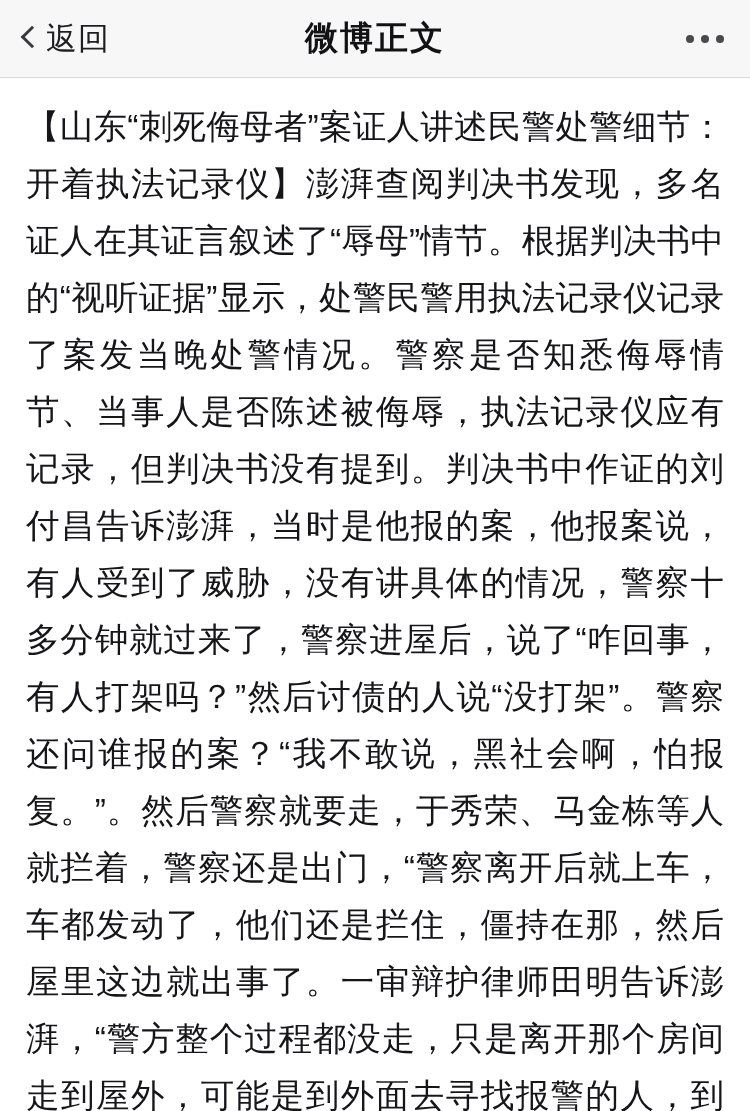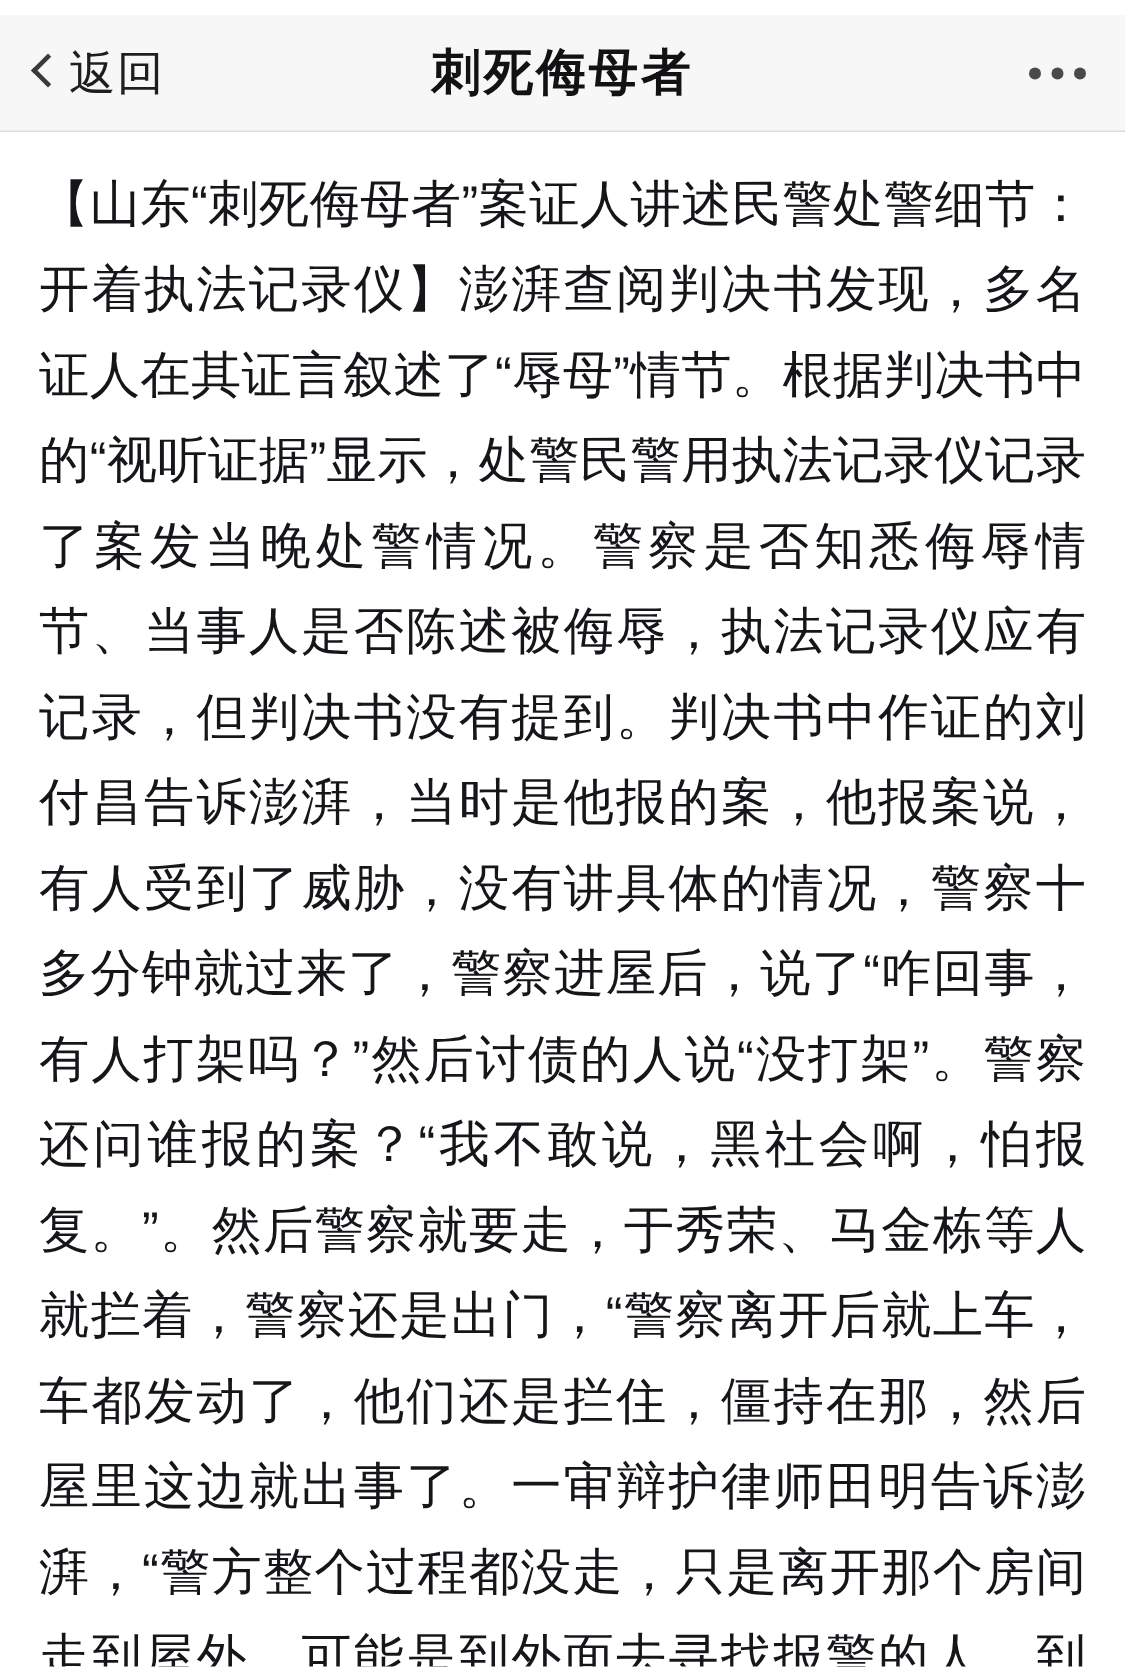--- a/index.html
+++ b/index.html
@@ -27,21 +27,20 @@
     height: 78px;
     min-height: 78px;
     background: #f7f7f8;
     border-bottom: 1px solid #dcdcdd;
     display: flex;
     align-items: center;
     justify-content: space-between;
     padding: 0 22px 0 18px;
     box-sizing: border-box;
     position: relative;
-    margin-top: 10px;
   }
   .nav-left {
     display: flex;
     align-items: center;
     gap: 6px;
     z-index: 2;
   }
   .chevron-left {
     display: inline-block;
     width: 22px;
@@ -115,21 +114,21 @@
 </head>
 <body>
 
 <div class="screen">
 
   <div class="navbar">
     <div class="nav-left">
       <span class="chevron-left"></span>
       <span class="back-label">返回</span>
     </div>
-    <div class="nav-title">刺死侮母者</div>
+    <div class="nav-title">微博正文</div>
     <div class="nav-right">
       <span class="dot"></span>
       <span class="dot"></span>
       <span class="dot"></span>
     </div>
   </div>
 
   <div class="content">
     <div class="post-text">
       <span>【山东“刺死侮母者”案证人讲述民警处警细节：开着执法记录仪】澎湃查阅判决书发现，多名证人在其证言叙述了“辱母”情节。根据判决书中的“视听证据”显示，处警民警用执法记录仪记录了案发当晚处警情况。警察是否知悉侮辱情节、当事人是否陈述被侮辱，执法记录仪应有记录，但判决书没有提到。判决书中作证的刘付昌告诉澎湃，当时是他报的案，他报案说，有人受到了威胁，没有讲具体的情况，警察十多分钟就过来了，警察进屋后，说了“咋回事，有人打架吗？”然后讨债的人说“没打架”。警察还问谁报的案？“我不敢说，黑社会啊，怕报复。”。然后警察就要走，于秀荣、马金栋等人就拦着，警察还是出门，“警察离开后就上车，车都发动了，他们还是拦住，僵持在那，然后屋里这边就出事了。一审辩护律师田明告诉澎湃，“警方整个过程都没走，只是离开那个房间走到屋外，可能是到外面去寻找报警的人，到底看到什么情况了，而于欢则很可能基于错误认识，认为警察走了，自己没有得到保护。”</span>

